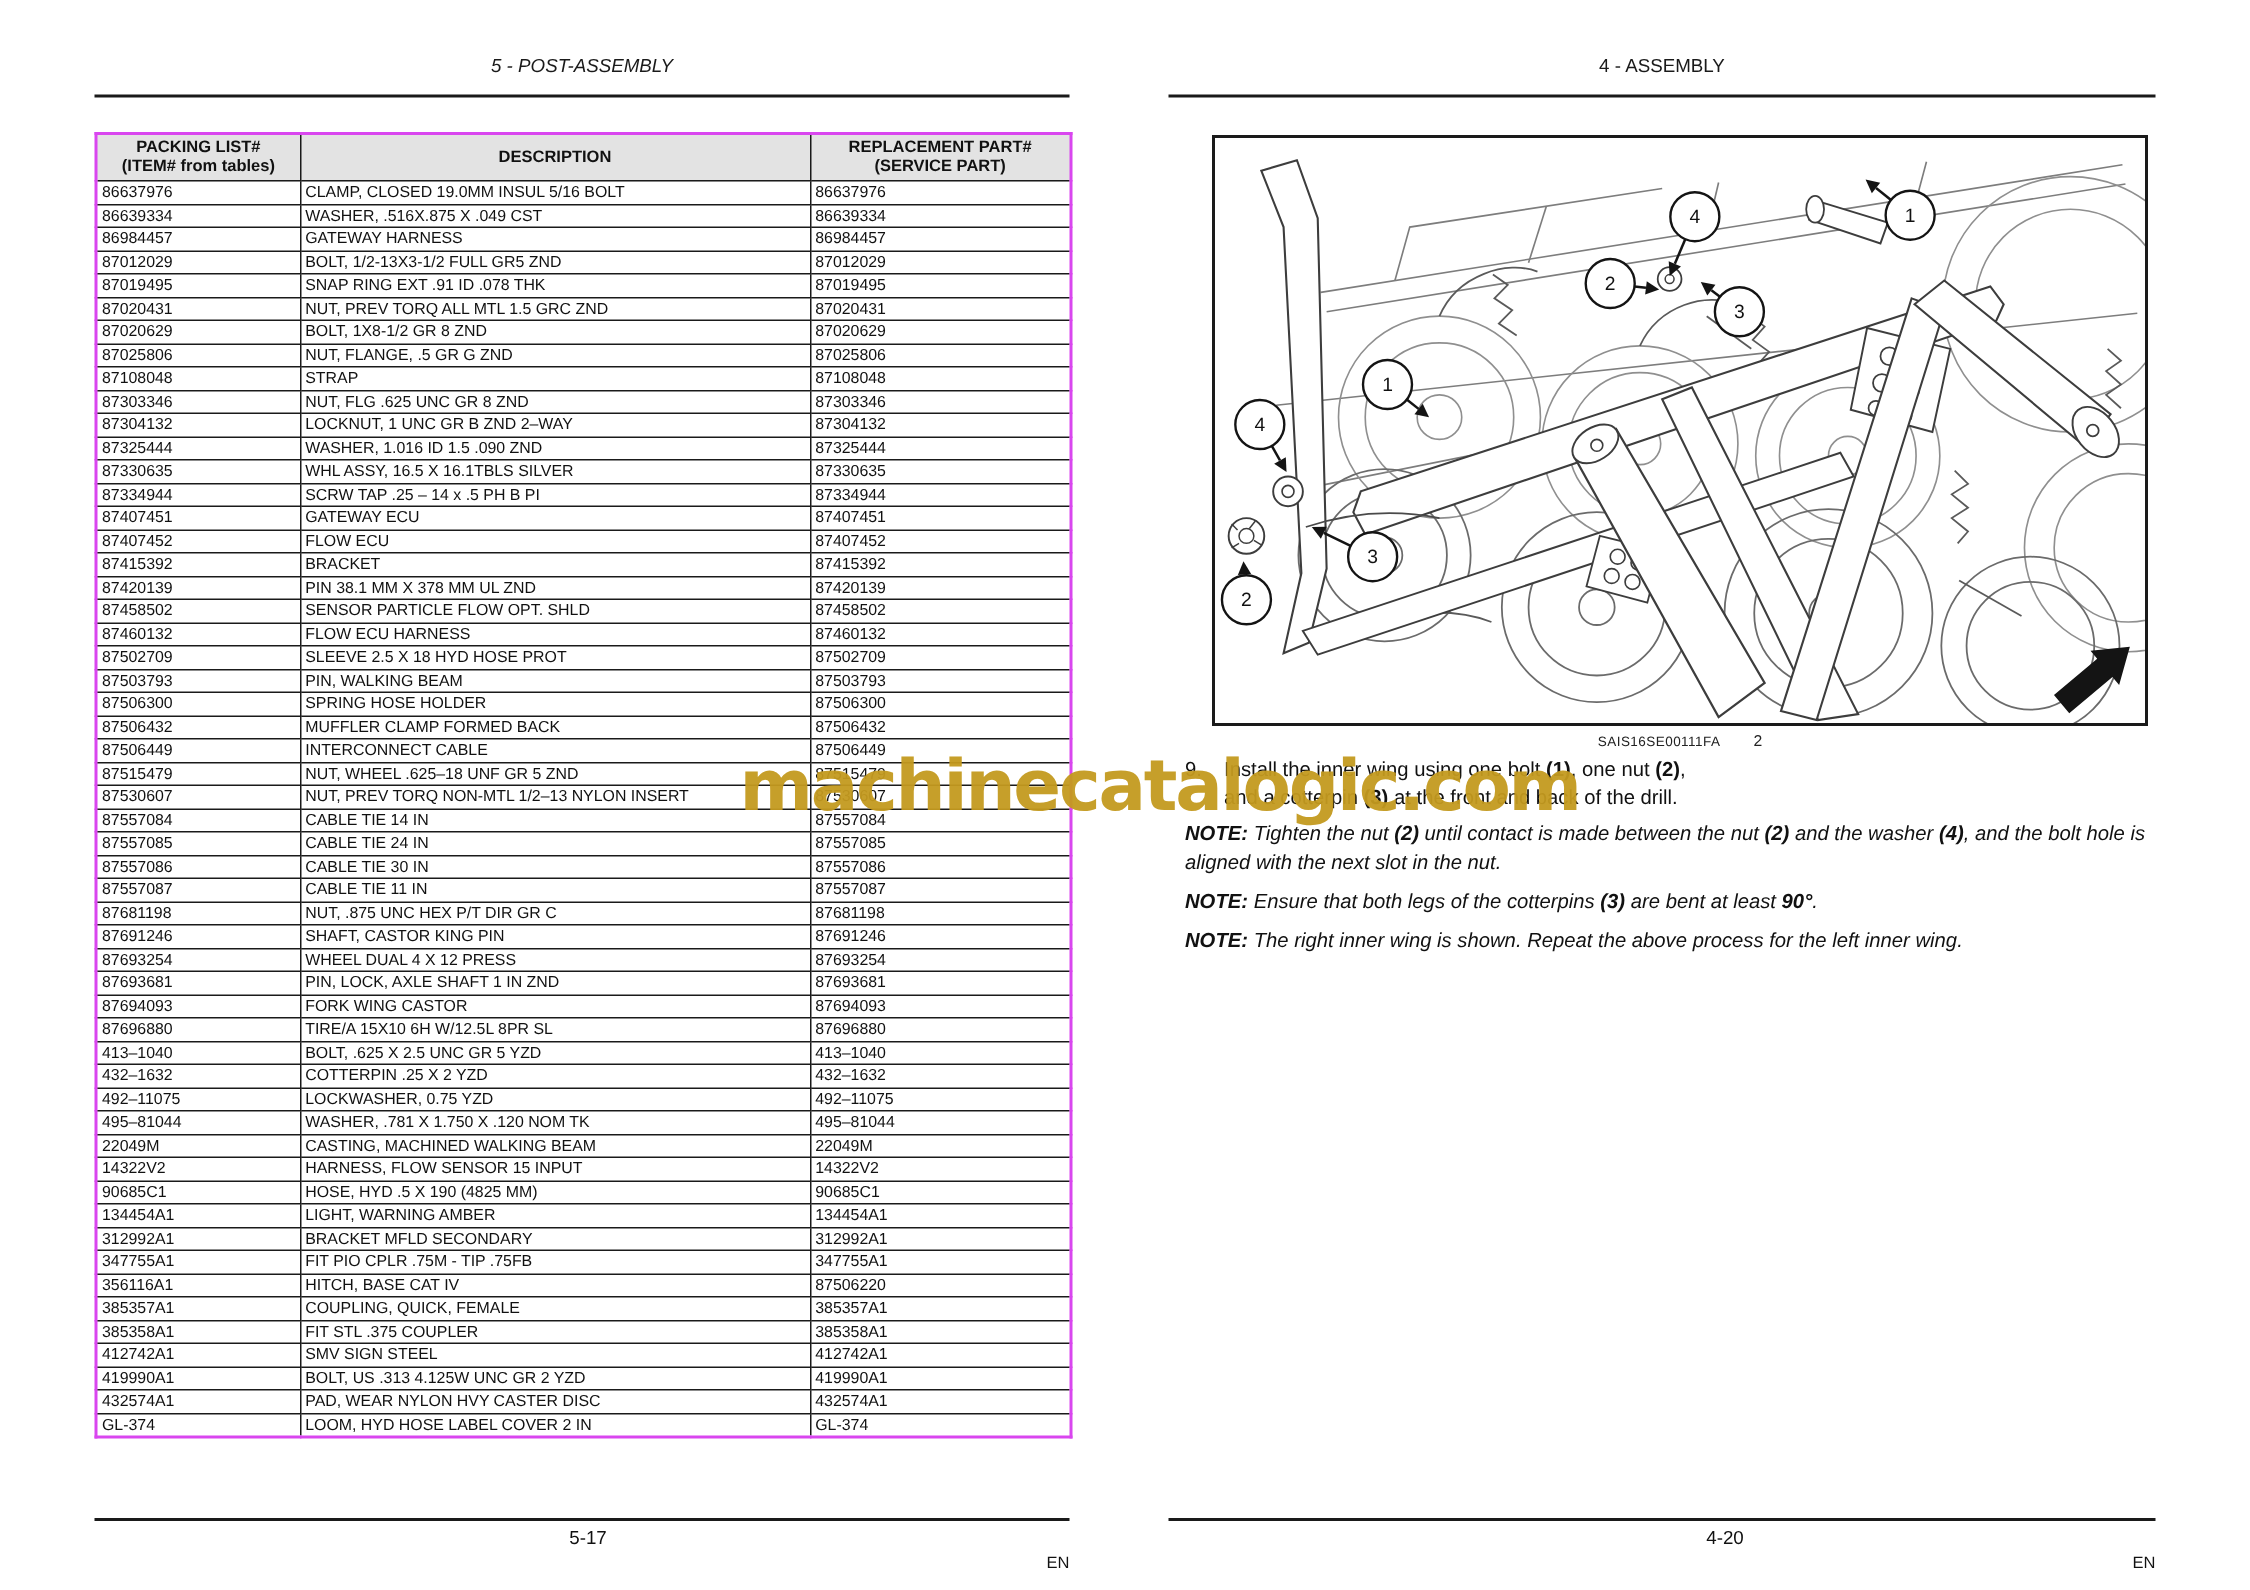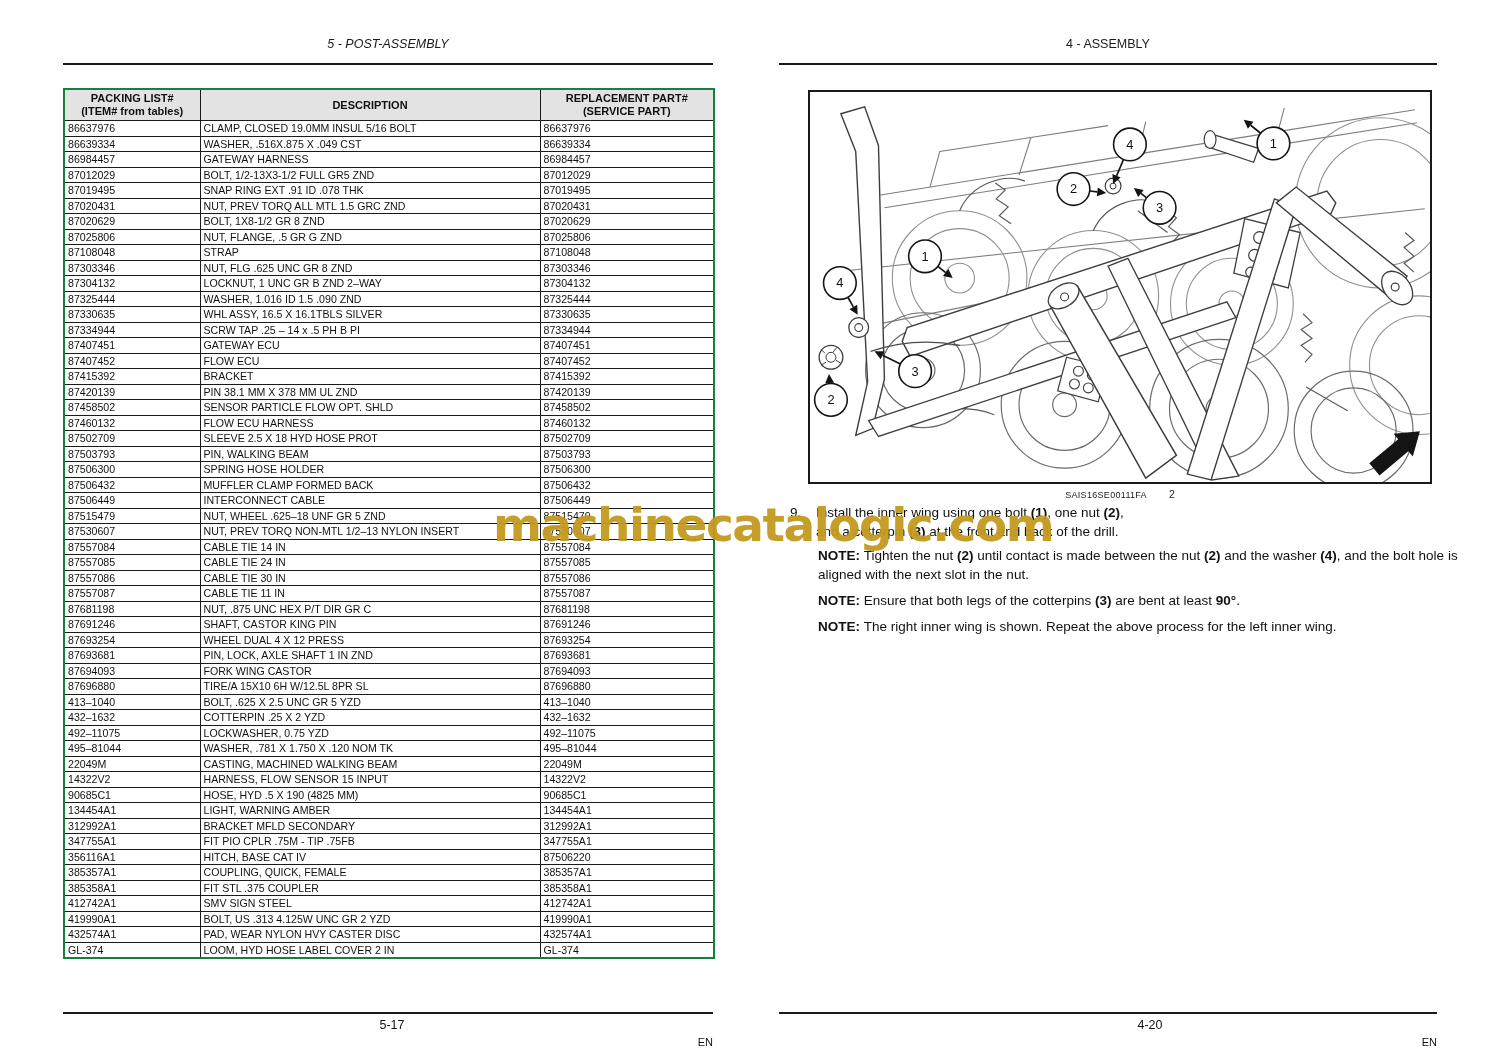--- a/index.html
+++ b/index.html
@@ -10,21 +10,21 @@
   }
   .page-header { position:absolute; top:37px; font-size:12.5px; color:#1a1a1a; text-align:center; }
   .hdr-rule { position:absolute; top:63px; height:2px; background:#1a1a1a; }
   .ftr-rule { position:absolute; top:1012px; height:2px; background:#1a1a1a; }
   .page-num { position:absolute; top:1018px; font-size:12.5px; text-align:center; }
   .lang-code { position:absolute; top:1036px; font-size:11px; text-align:right; }
 
   
   #packing-table {
     position:absolute; left:63px; top:88px; width:650px;
-    border-collapse:collapse; table-layout:fixed; border:2px solid #15803d;
+    border-collapse:collapse; table-layout:fixed; border:2px solid #d946ef;
   }
   #packing-table th {
     background:#e3e3e3; border:1px solid #1a1a1a; font-size:11px; line-height:13px;
     font-weight:bold; text-align:center; padding:2px 1px; vertical-align:middle;
   }
   #packing-table td {
     border:1px solid #1a1a1a; font-size:10.6px; height:14.5px; line-height:14.5px;
     padding:0 3px; white-space:nowrap; overflow:hidden; vertical-align:middle;
   }
 
@@ -42,21 +42,21 @@
 
   
   .step-block {
     position:absolute; left:790px; top:503px; width:345px;
     font-size:13.5px; line-height:19px; display:flex;
   }
   .step-number { width:26px; flex:none; }
   .step-text b { font-weight:bold; }
   .notes-block {
     position:absolute; left:790px; top:546px; width:656px;
-    font-size:13.5px; line-height:19px; margin-left:28px;
+    font-size:13.5px; line-height:19px; font-style:italic;
   }
   .note { margin-bottom:7px; }
   .note b { font-weight:bold; }
 
   
   #watermark {
     position:absolute; left:461px; top:497px; z-index:40;
     font-family:"DejaVu Sans", sans-serif; font-weight:bold;
     font-size:47px; letter-spacing:-1.5px; color:#c49a1f; opacity:0.95;
     white-space:nowrap;

